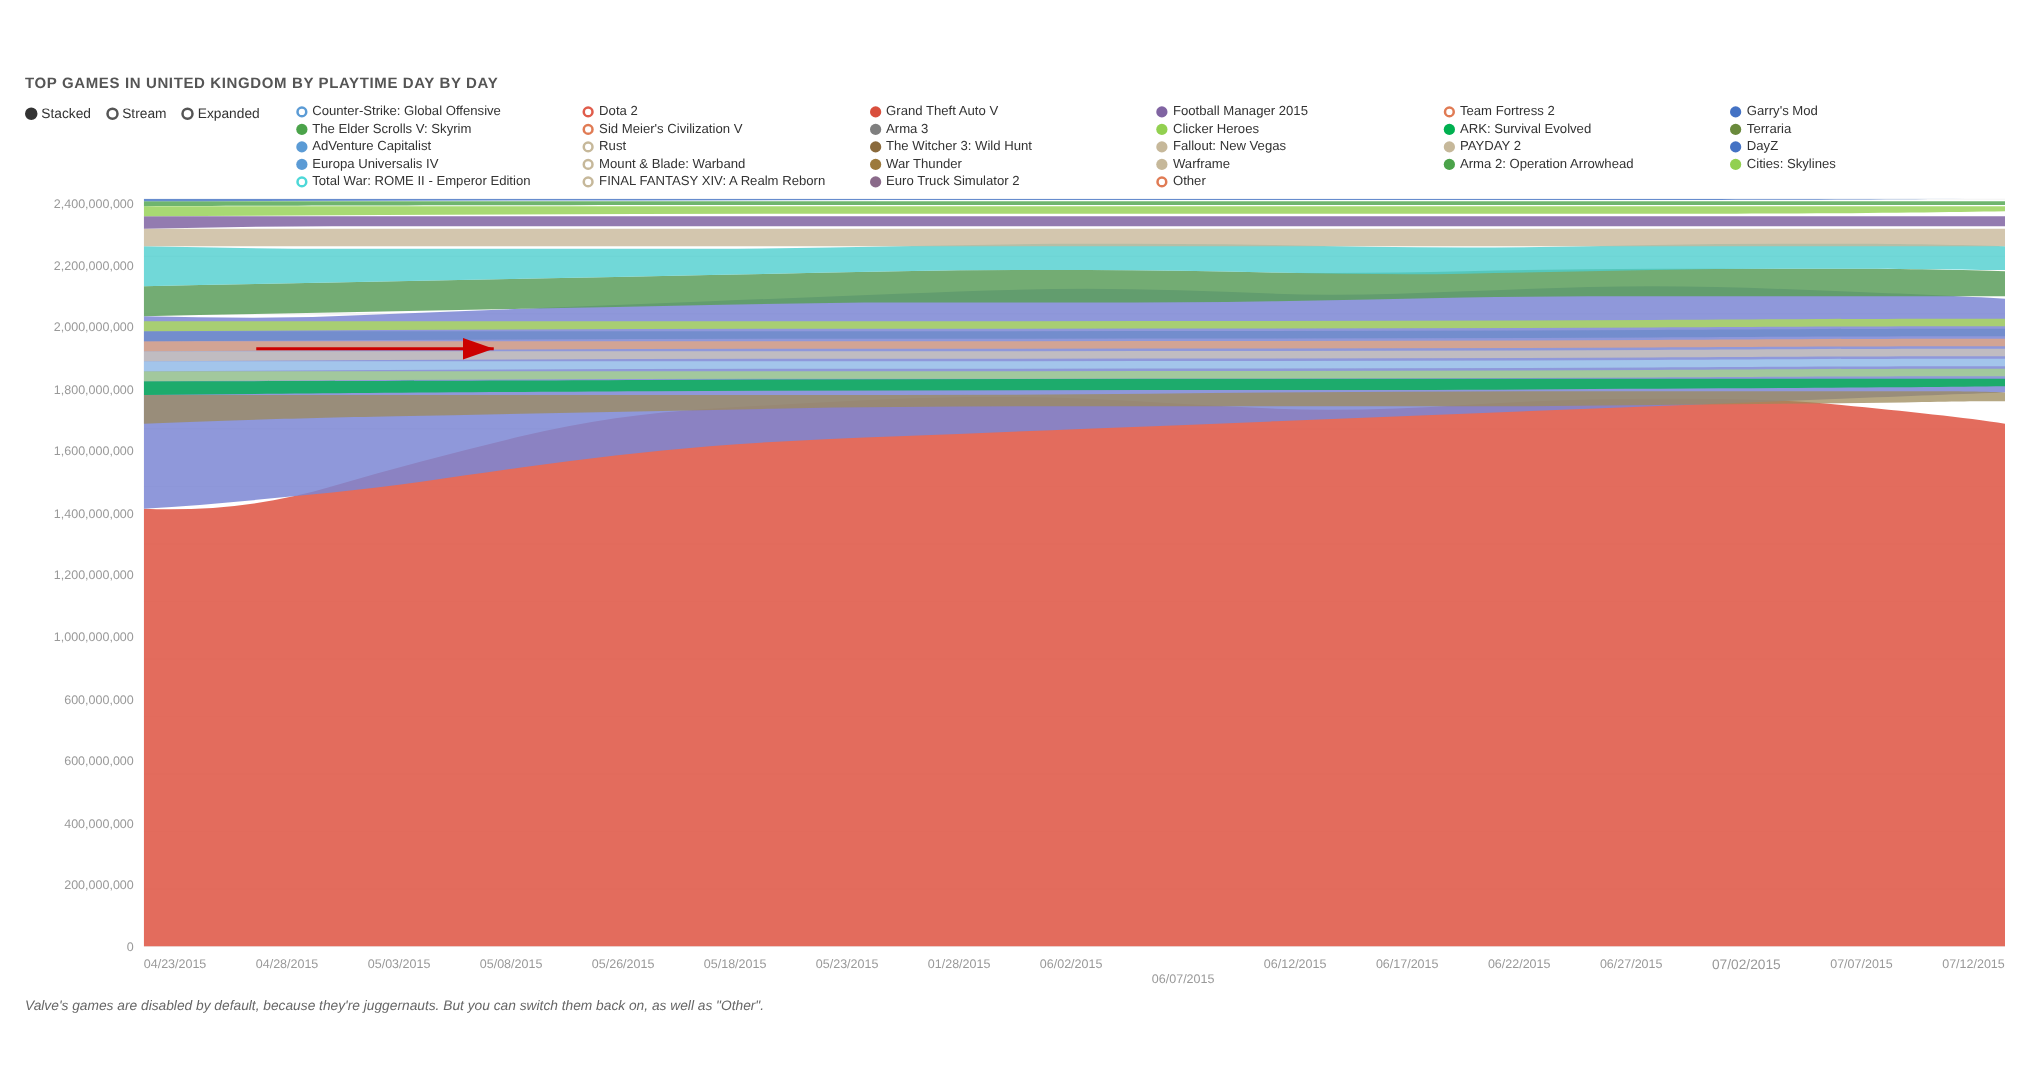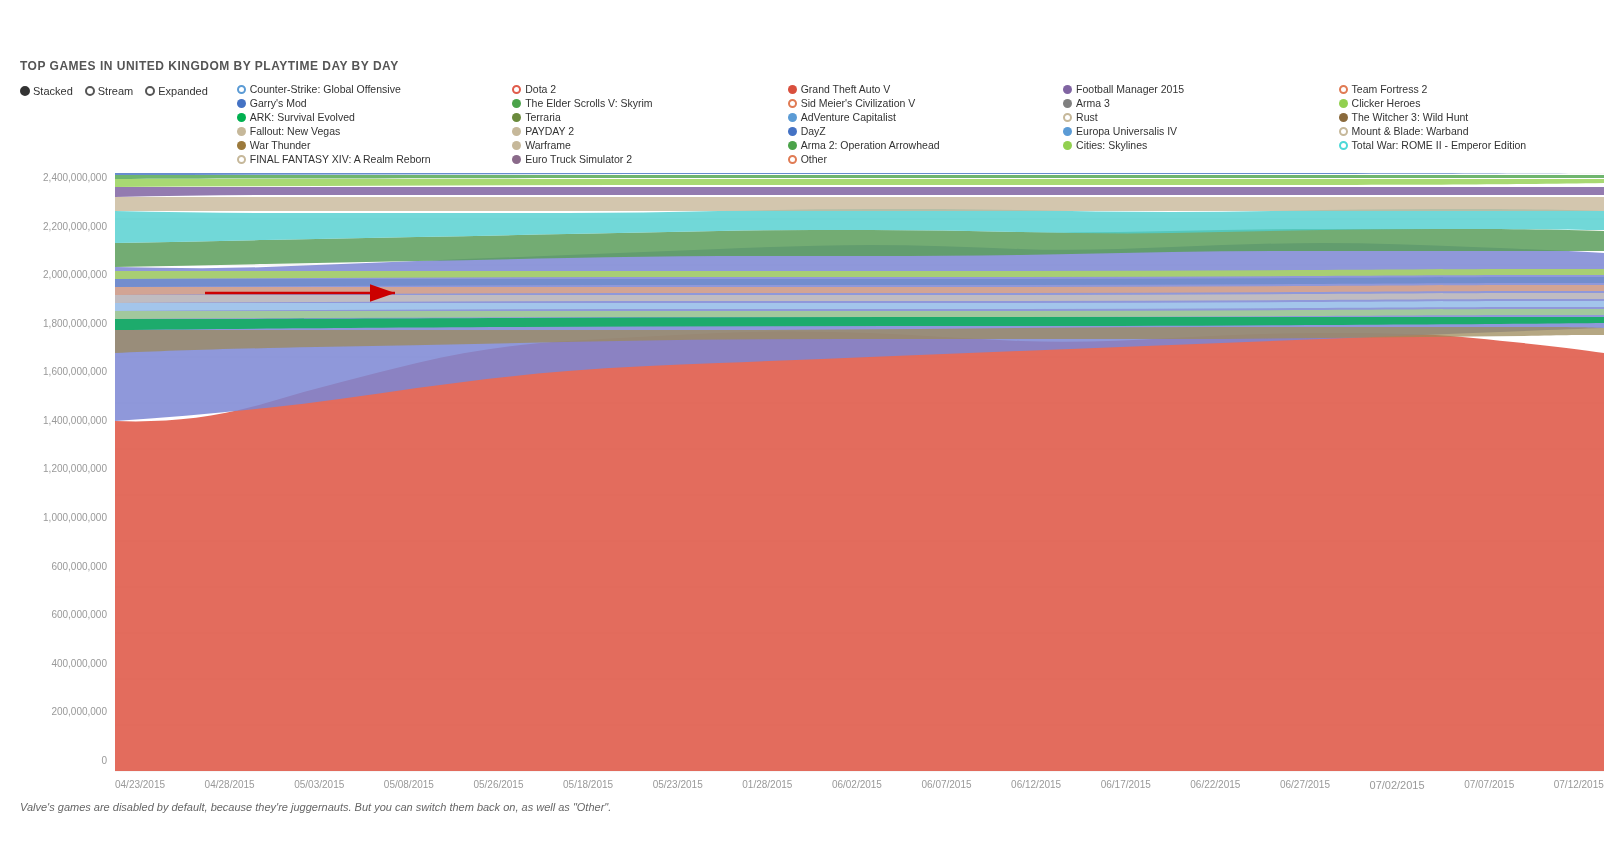--- a/index.html
+++ b/index.html
@@ -55,21 +55,21 @@
     .radio-circle.filled {
       background: #333;
       border-color: #333;
     }
     .radio-label {
       font-size: 11px;
       color: #333;
     }
     .legend-grid {
       display: grid;
-      grid-template-columns: repeat(5, 1fr);
+      grid-template-columns: repeat(6, 1fr);
       grid-template-rows: repeat(4, auto);
       gap: 2px 10px;
       flex: 1;
     }
     .legend-item {
       display: flex;
       align-items: center;
       gap: 4px;
       font-size: 10.5px;
       color: #333;
@@ -361,21 +361,21 @@
       <div class="x-axis" id="x-axis-container">
       <div style="font-size: 10px; color: rgb(153, 153, 153);">04/23/2015</div>
           <div style="font-size: 10px; color: rgb(153, 153, 153);">04/28/2015</div>
           <div style="font-size: 10px; color: rgb(153, 153, 153);">05/03/2015</div>
           <div style="font-size: 10px; color: rgb(153, 153, 153);">05/08/2015</div>
           <div style="font-size: 10px; color: rgb(153, 153, 153);">05/26/2015</div>
           <div style="font-size: 10px; color: rgb(153, 153, 153);">05/18/2015</div>
           <div style="font-size: 10px; color: rgb(153, 153, 153);">05/23/2015</div>
           <div style="font-size: 10px; color: rgb(153, 153, 153);">01/28/2015</div>
           <div style="font-size: 10px; color: rgb(153, 153, 153);">06/02/2015</div>
-          <div style="font-size: 10px; color: rgb(153, 153, 153);">06/07/2015</div>
+          <div style="font-size: 10px; color: rgb(153, 153, 153); margin-top: 12px;">06/07/2015</div>
           <div style="font-size: 10px; color: rgb(153, 153, 153);">06/12/2015</div>
           <div style="font-size: 10px; color: rgb(153, 153, 153);">06/17/2015</div>
           <div style="font-size: 10px; color: rgb(153, 153, 153);">06/22/2015</div>
           <div style="font-size: 10px; color: rgb(153, 153, 153);">06/27/2015</div>
           <div style="font-size: 11px; color: rgb(153, 153, 153);">07/02/2015</div>
           <div style="font-size: 10px; color: rgb(153, 153, 153);">07/07/2015</div>
           <div style="font-size: 10px; color: rgb(153, 153, 153);">07/12/2015</div>
         </div>
     </div>
   </div>

